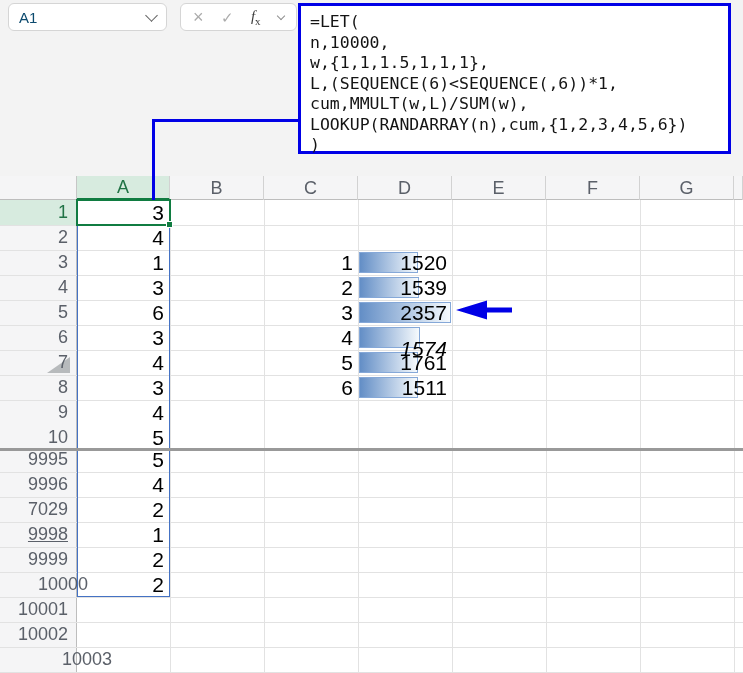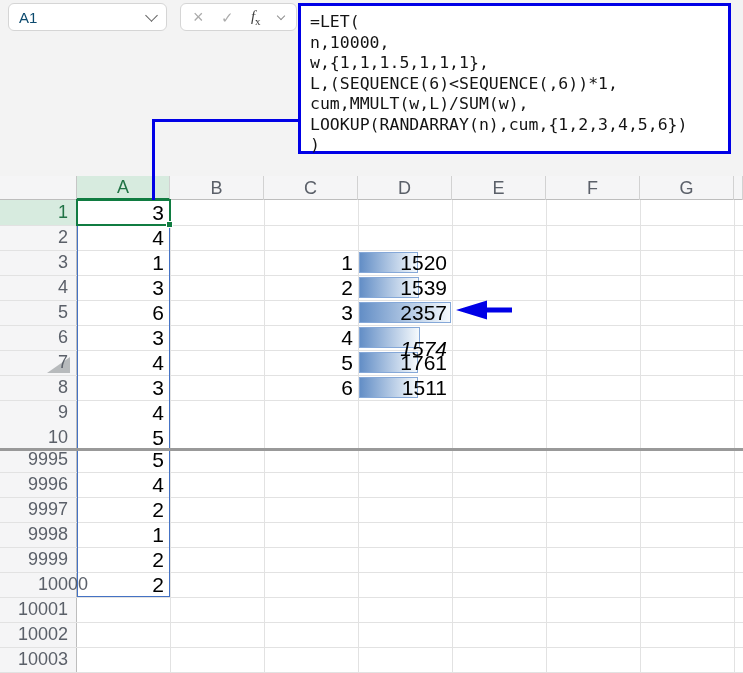--- a/index.html
+++ b/index.html
@@ -141,31 +141,31 @@
       <div class="rowlabel" style="top: 375px;">8</div>
       <div class="cellval" style="left: 77px; width: 87px; top: 375px;">3</div>
       <div class="rowlabel" style="top: 400px;">9</div>
       <div class="cellval" style="left: 77px; width: 87px; top: 400px;">4</div>
       <div class="rowlabel" style="top: 425px;">10</div>
       <div class="cellval" style="left: 77px; width: 87px; top: 425px;">5</div>
       <div class="rowlabel" style="top: 447px;">9995</div>
       <div class="cellval" style="left: 77px; width: 87px; top: 447px;">5</div>
       <div class="rowlabel" style="top: 472px;">9996</div>
       <div class="cellval" style="left: 77px; width: 87px; top: 472px;">4</div>
-      <div class="rowlabel" style="top: 497px;">9997</div>
+      <div class="rowlabel" style="top: 497px;">7029</div>
       <div class="cellval" style="left: 77px; width: 87px; top: 497px;">2</div>
-      <div class="rowlabel" style="top: 522px;">9998</div>
+      <div class="rowlabel" style="top: 522px; text-decoration: underline;">9998</div>
       <div class="cellval" style="left: 77px; width: 87px; top: 522px;">1</div>
       <div class="rowlabel" style="top: 547px;">9999</div>
       <div class="cellval" style="left: 77px; width: 87px; top: 547px;">2</div>
       <div class="rowlabel" style="top: 572px; padding-left: 20px;">10000</div>
       <div class="cellval" style="left: 77px; width: 87px; top: 572px;">2</div>
       <div class="rowlabel" style="top: 597px;">10001</div>
       <div class="rowlabel" style="top: 622px;">10002</div>
-      <div class="rowlabel" style="top: 647px;">10003</div>
+      <div class="rowlabel" style="top: 647px; padding-left: 44px;">10003</div>
       <div class="cellval" style="left: 264px; width: 89px; top: 250px;">1</div>
       <div class="databar" style="left: 359px; top: 252px; width: 59px;"></div>
       <div class="cellval" style="left: 358px; width: 89px; top: 250px;">1520</div>
       <div class="cellval" style="left: 264px; width: 89px; top: 275px;">2</div>
       <div class="databar" style="left: 359px; top: 277px; width: 60px;"></div>
       <div class="cellval" style="left: 358px; width: 89px; top: 275px;">1539</div>
       <div class="cellval" style="left: 264px; width: 89px; top: 300px;">3</div>
       <div class="databar" style="left: 359px; top: 302px; width: 92px;"></div>
       <div class="cellval" style="left: 358px; width: 89px; top: 300px;">2357</div>
       <div class="cellval" style="left: 264px; width: 89px; top: 325px;">4</div>

